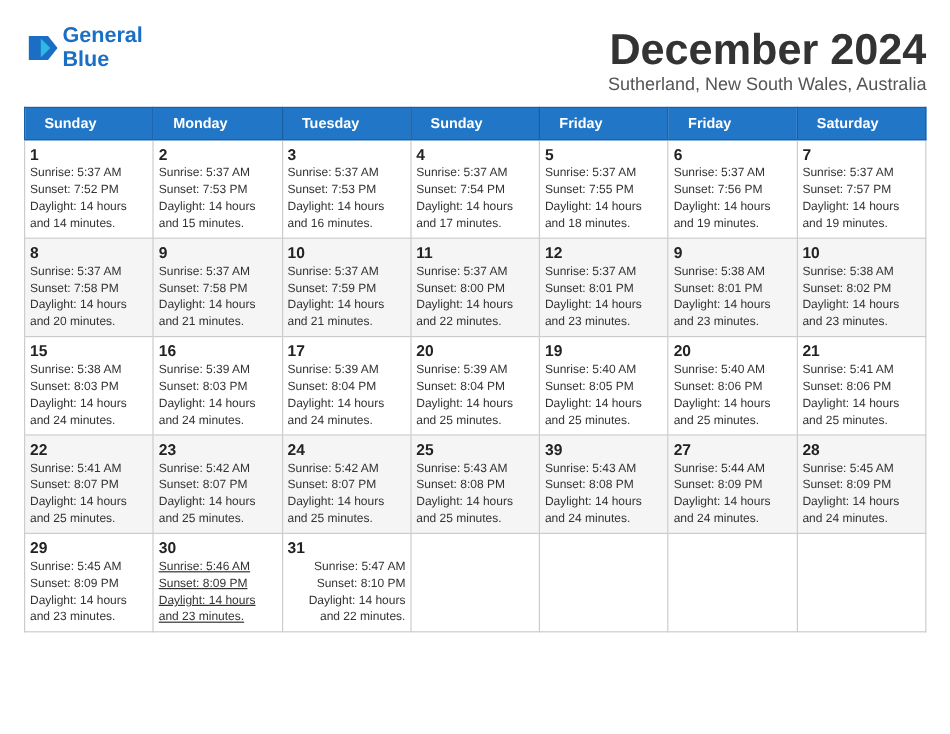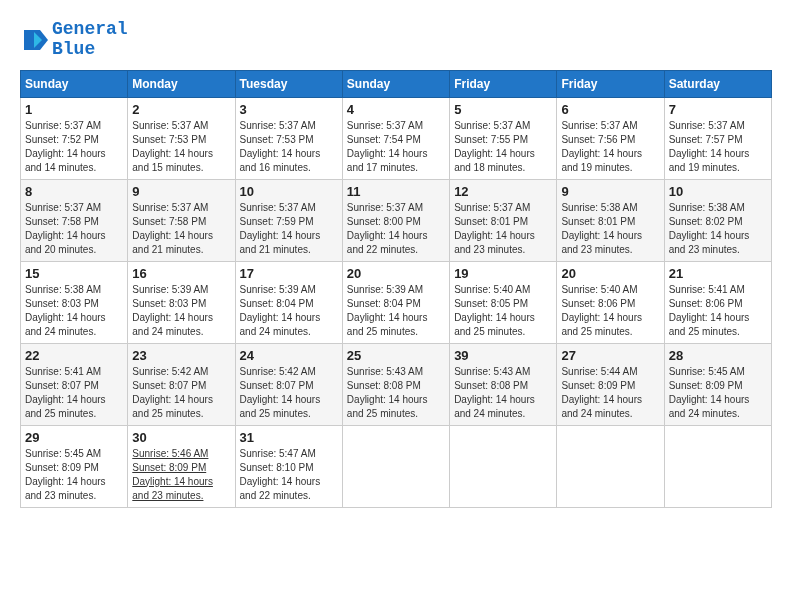--- a/index.html
+++ b/index.html
@@ -8,21 +8,20 @@
       background: #fff;
       width: 792px;
       min-height: 612px;
       padding: 20px;
     }
     .header {
       display: flex;
       justify-content: space-between;
       align-items: flex-start;
       margin-bottom: 10px;
-      font-family: Liberation Mono, monospace;
     }
     .logo {
       display: flex;
       align-items: center;
     }
     .logo-text {
       font-size: 18px;
       font-weight: bold;
       color: #333;
       line-height: 1.1;
@@ -48,21 +47,21 @@
       color: #555;
     }
     table {
       width: 100%;
       border-collapse: collapse;
       font-size: 11px;
     }
     th {
       background-color: #2176c7;
       color: #fff;
-      padding: 6px 4px;
+      padding: 6px 16px;
       text-align: left;
       font-size: 12px;
       font-weight: bold;
       border: 1px solid #1a5fa0;
     }
     td {
       border: 1px solid #ccc;
       vertical-align: top;
       padding: 4px;
       height: 80px;
@@ -98,20 +97,24 @@
   <div class="logo">
     <svg class="logo-icon" viewBox="0 0 28 28">
       <polygon points="20,4 28,14 20,24 4,24 4,4" fill="#1a6fc4"></polygon>
       <polygon points="14,6 22,14 14,22" fill="#2eb8e6"></polygon>
     </svg>
     <div class="logo-text">
       <div><span>General</span></div>
       <div><span style="color:#1a6fc4;">Blue</span></div>
     </div>
   </div>
+  <div class="title-section">
+    <div class="month-title">December 2024</div>
+    <div class="location">Sutherland, New South Wales, Australia</div>
+  </div>
 </div>
 
 <table>
   <thead>
     <tr>
     <th>Sunday</th>
         <th>Monday</th>
         <th>Tuesday</th>
         <th>Sunday</th>
         <th>Friday</th>
@@ -334,21 +337,21 @@
         </td>
         <td>
           <span class="day-num">30</span>
           <div class="day-info" style="white-space: pre-line; text-decoration: underline;">Sunrise: 5:46 AM
 Sunset: 8:09 PM
 Daylight: 14 hours
 and 23 minutes.</div>
         </td>
         <td>
           <span class="day-num">31</span>
-          <div class="day-info" style="white-space: pre-line;">Sunrise: 5:47 AM
+          <div class="day-info" style="white-space: pre-line; text-align: right;">Sunrise: 5:47 AM
 Sunset: 8:10 PM
 Daylight: 14 hours
 and 22 minutes.</div>
         </td>
         <td class="empty-cell"></td>
         <td class="empty-cell"></td>
         <td class="empty-cell"></td>
         <td class="empty-cell"></td>
       </tr>
     </tbody>

